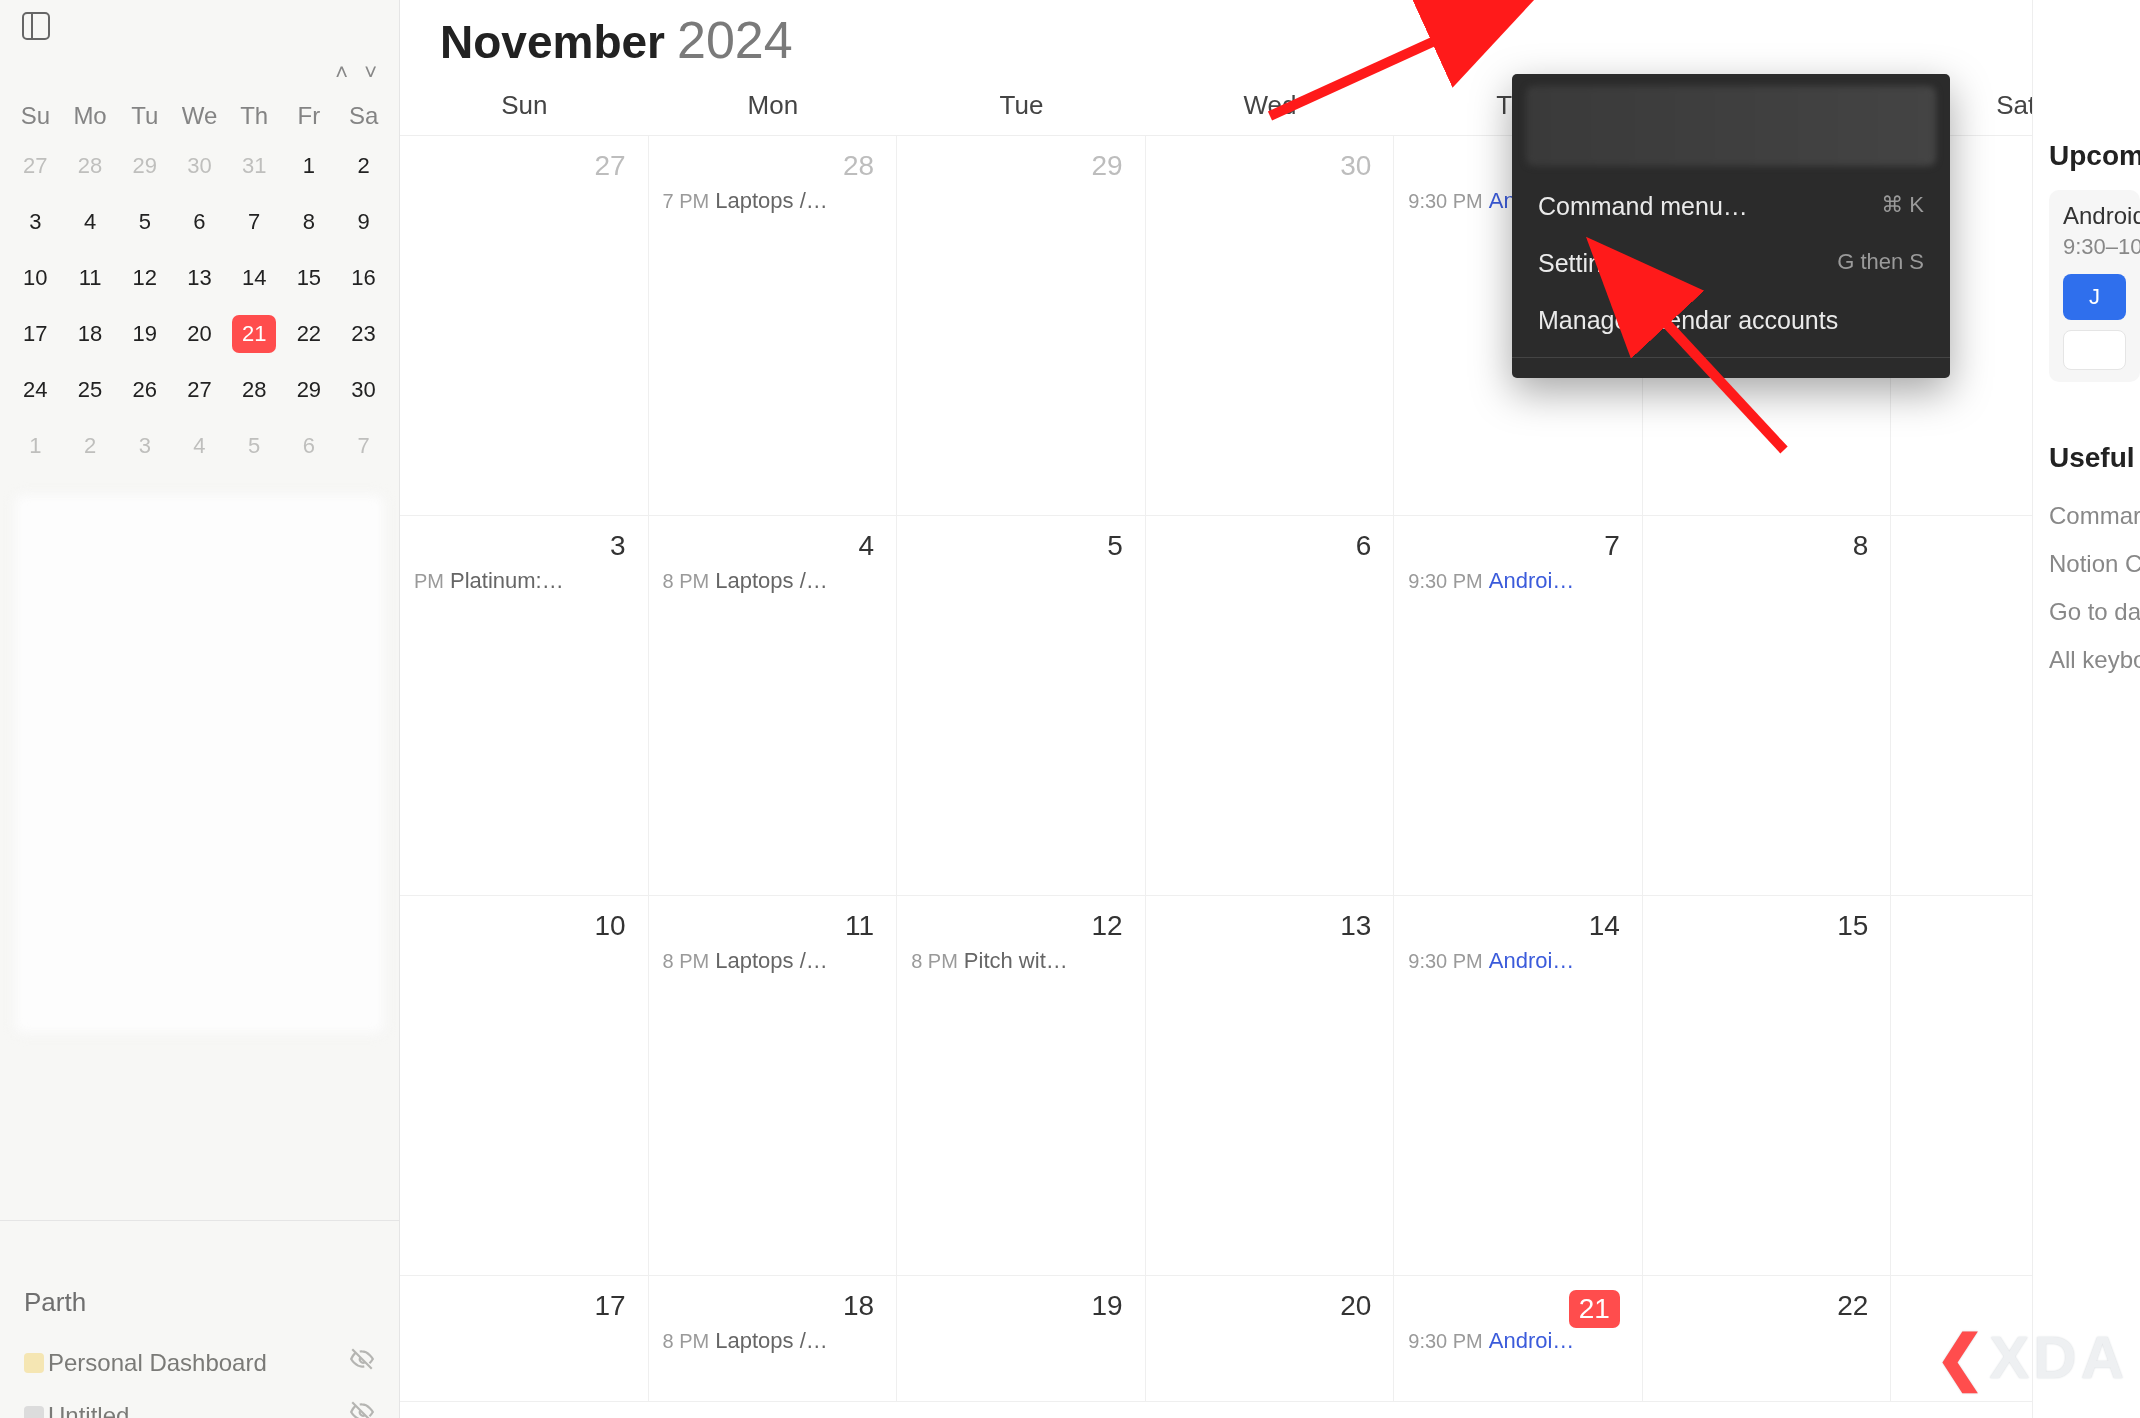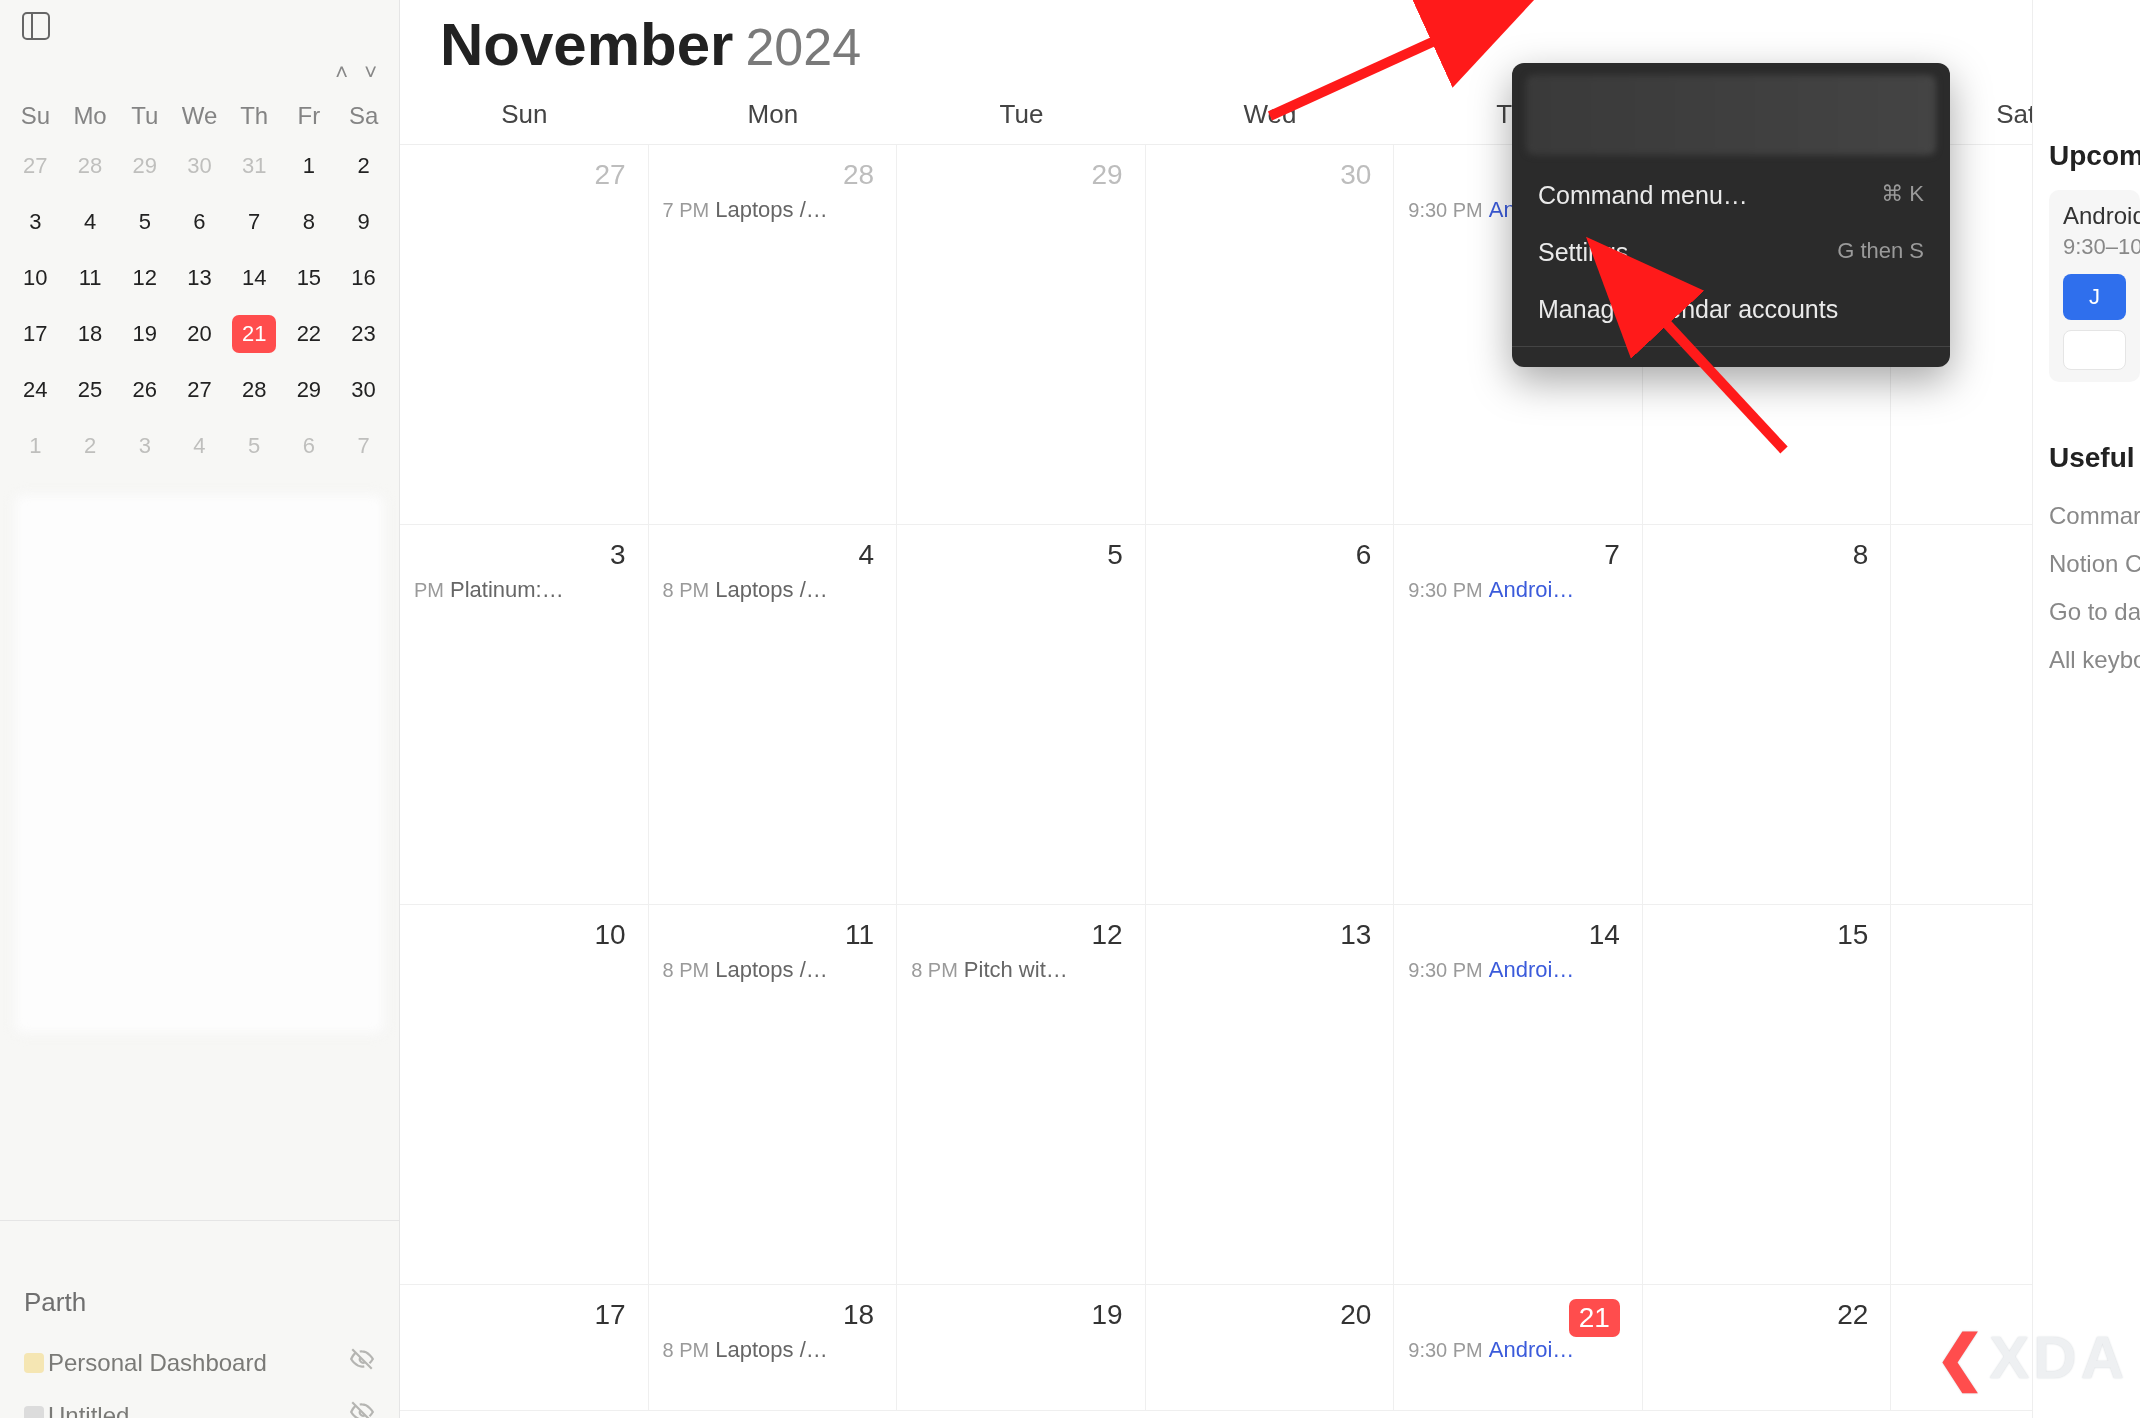--- a/index.html
+++ b/index.html
@@ -28,36 +28,36 @@
   .main-header { height: 76px; display:flex; align-items:center; padding: 0 30px; justify-content:flex-end; gap:16px;}
   .avatar-wrap { position:relative;}
   .avatar { width:44px; height:44px; border-radius:50%; background: radial-gradient(circle at 50% 35%, #e8c9a0 0 35%, #2a2a2a 36% 60%, #b5d067 61% 100%); border:2px solid #b0cf4e;}
   .btn { border:1px solid #ddd; border-radius:8px; padding:10px 20px; font-size:24px; color:#333; background:#fff; display:inline-flex; align-items:center; gap:10px; cursor:pointer;}
   .chev-group { display:flex; gap:-1px;}
   .chev-btn { width:44px; height:44px; border:1px solid #ddd; border-radius:8px; display:inline-flex; align-items:center; justify-content:center; color:#777; font-size:22px; cursor:pointer;}
   .chev-btn.left { border-radius:8px 0 0 8px;}
   .chev-btn.right { border-radius:0 8px 8px 0; border-left:none;}
   .search-wrap { display:flex; align-items:center; gap:10px; color:#9a9a9a; font-size:24px; margin-left:20px;}
   .title-row { padding: 10px 40px 20px 40px; display:flex; align-items:baseline; gap:12px;}
-  .title-strong { font-size:60px; font-weight:700; color:#222;}
+  .title-strong { font-size:46px; font-weight:700; color:#222;}
   .title-year { font-size:52px; font-weight:400; color:#7a7a7a;}
   .weekdays { display:grid; grid-template-columns: repeat(7, 1fr); padding: 0 0 14px 0; border-bottom:1px solid #eee;}
   .weekdays div { text-align:center; font-size:26px; color:#444; font-weight:500;}
   .grid { display:grid; grid-template-columns: repeat(7, 1fr); border-left:none;}
   .cell { border-right:1px solid #efefef; border-bottom:1px solid #efefef; height: 380px; padding: 10px 14px; position:relative;}
   .row0 .cell { height: 380px;}
   .row3 .cell { height: 126px;}
   .cell:first-child { border-left:none;}
   .daynum { position:absolute; top:14px; right:22px; font-size:28px; color:#333;}
   .daynum.dim { color:#bdbdbd;}
   .daynum.badge { background:#ff4d4d; color:#fff; border-radius:7px; padding:3px 10px;}
   .evt { margin-top:42px; font-size:22px; color:#666; white-space:nowrap; overflow:hidden; text-overflow:ellipsis;}
   .evt .t { color:#9a9a9a; font-size:20px; margin-right:6px;}
   .evt.blue { color:#3b5bdb;}
-  .menu { position:absolute; left:1512px; top:63px; width:438px; background:#2b2b2b; border-radius:12px; padding:12px 0; box-shadow:0 14px 40px rgba(0,0,0,.35); color:#eaeaea; font-size:25px;}
+  .menu { position:absolute; left:1512px; top:74px; width:438px; background:#2b2b2b; border-radius:5px; padding:12px 0; box-shadow:0 14px 40px rgba(0,0,0,.35); color:#eaeaea; font-size:25px;}
   .menu-header { margin:0 14px 12px 14px; height:80px; background: linear-gradient(90deg,#3a3a3a,#444); border-radius:8px; filter: blur(3px);}
   .menu-item { display:flex; justify-content:space-between; padding:14px 26px; cursor:pointer;}
   .menu-item .k { color:#9a9a9a; font-size:22px;}
   .menu-sep { height:1px; background:#444; margin:8px 0;}
   .right-panel { position:absolute; right:0; top:0; width:108px; height:1418px; border-left:1px solid #eee; background:#fff; padding-top:140px;}
   .right-panel.hidden-by-crop { overflow:hidden;}
   .rp-title { font-size:28px; font-weight:600; color:#222; padding: 0 0 18px 0; white-space:nowrap;}
   .rp-card { background:#f6f6f6; border-radius:10px; padding:12px 14px; white-space:nowrap;}
   .rp-event-title { font-size:24px; color:#333;}
   .rp-event-time { font-size:22px; color:#888; margin-top:4px;}

